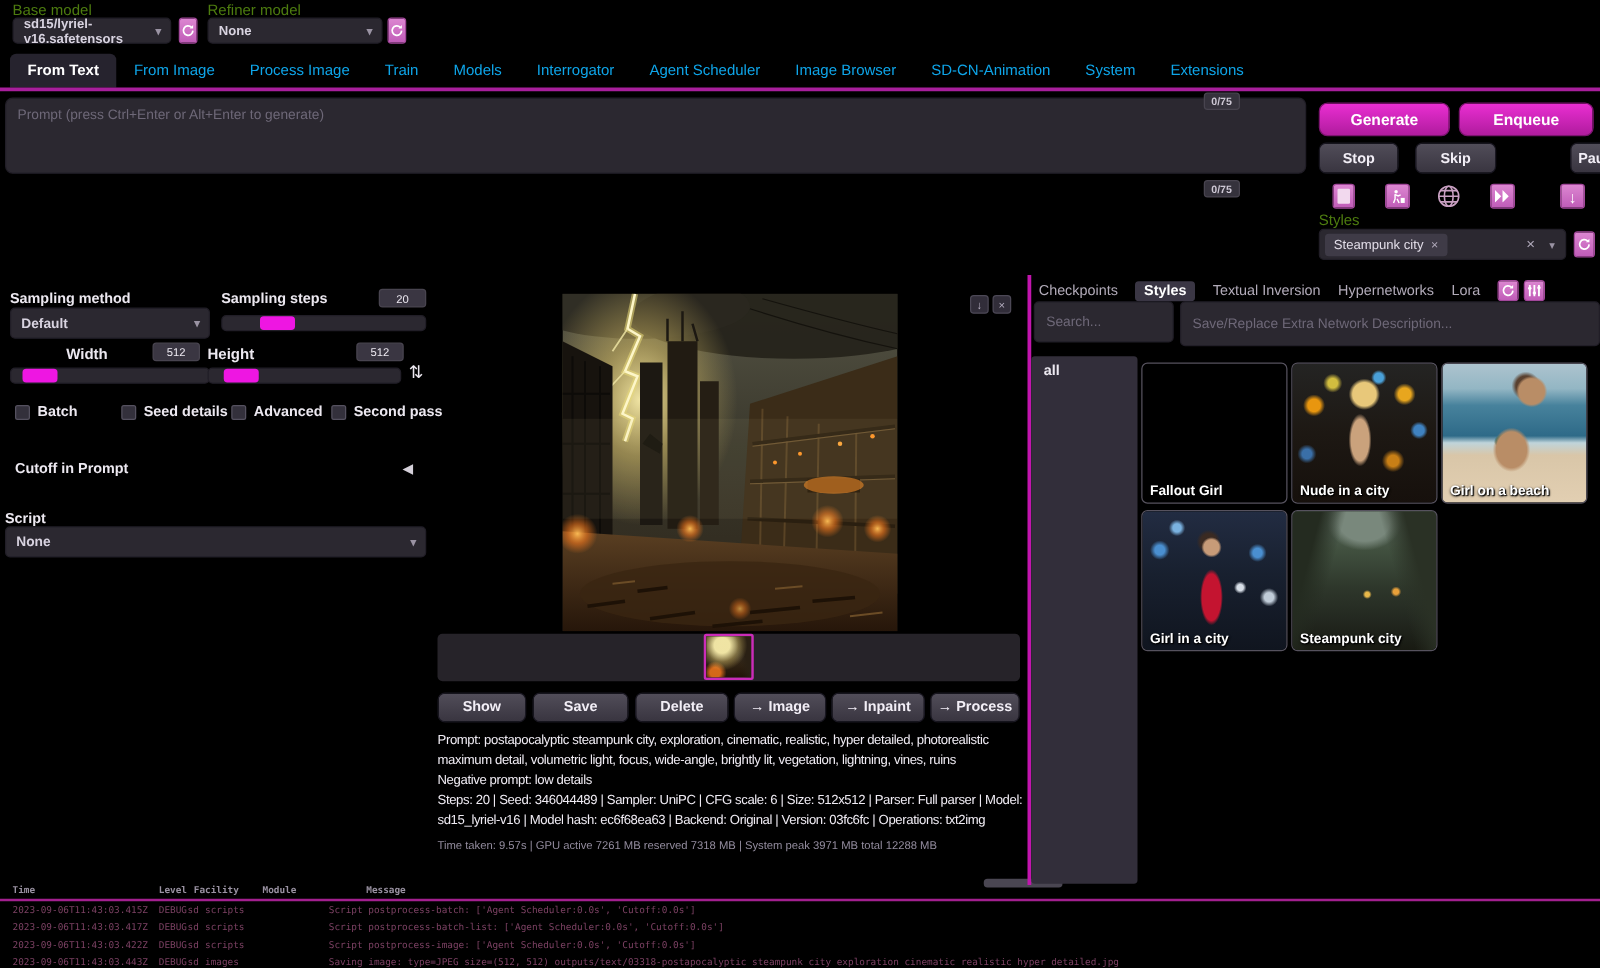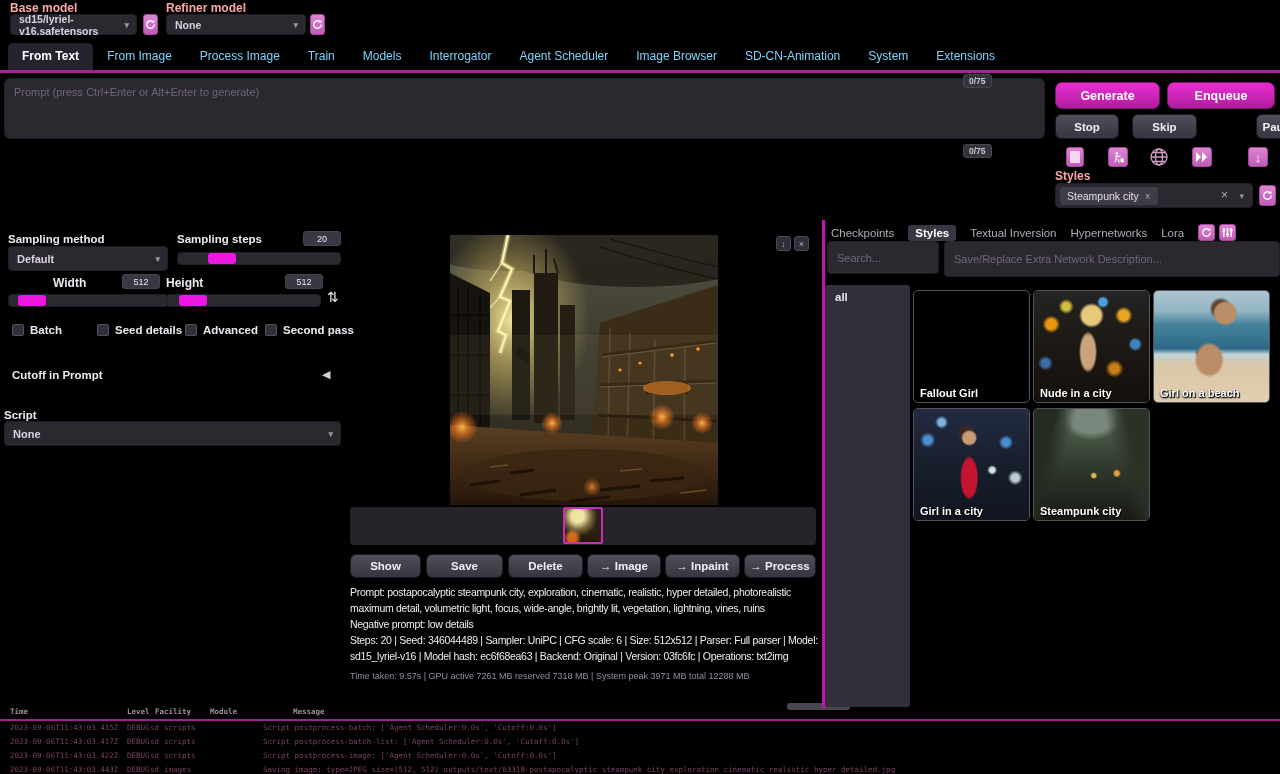--- a/index.html
+++ b/index.html
@@ -1,21 +1,21 @@
 <!DOCTYPE html>
 <html><head>
 <meta charset="utf-8">
 <style>
   * { margin:0; padding:0; box-sizing:border-box; }
   html,body { background:#000; width:1280px; height:774px; overflow:hidden;
               font-family:"Liberation Sans", sans-serif; }
   #app { position:relative; width:1280px; height:774px; background:#000; }
 
   .abs { position:absolute; }
-  .lbl { position:absolute; font-size:12px; font-weight:700; color:#fca5a5; }
+  .lbl { position:absolute; font-size:12px; font-weight:400; color:#4d7c0f; }
   .lbl-sm { position:absolute; font-size:11.5px; font-weight:700; color:#ece8f0; }
 
   
   .select { position:absolute; background:#2b2830; border:1px solid #211e27; border-radius:4px;
             display:flex; align-items:center; padding:0 18px 0 8px; color:#d8d3e0;
             font-size:11px; font-weight:600; cursor:pointer; }
   .select .caret { position:absolute; right:7px; top:50%; transform:translateY(-52%);
                    color:#9a93a3; font-size:9px; }
   .tbox { position:absolute; background:#2b2830; border:1px solid #211e27; border-radius:6px;
           color:#d8d3e0; font-family:"Liberation Sans",sans-serif; font-size:11px;
@@ -46,21 +46,21 @@
 
   
   .check { position:absolute; display:flex; align-items:center; gap:6px; cursor:pointer; }
   .check .box { width:12px; height:12px; background:#33303b; border:1px solid #55515f;
                 border-radius:2px; }
   .check .ctext { font-size:11.5px; font-weight:700; color:#ece8f0; }
 
   
   #tabbar { position:absolute; left:0; top:44; top:44px; width:1280px; height:26px;
             display:flex; align-items:flex-end; padding-left:8px; }
-  .tab { font-size:12px; color:#7dd3fc; padding:6px 14px 7px 14px; cursor:pointer;
+  .tab { font-size:12px; color:#0ea5e9; padding:6px 14px 7px 14px; cursor:pointer;
          white-space:nowrap; }
   .tab.active { background:#26232e; color:#fff; border-radius:5px 5px 0 0; font-weight:600; }
   #tab-underline { position:absolute; left:0; top:70px; width:1280px; height:3px; }
 
   
   .ntab { font-size:11.5px; color:#b2abb9; cursor:pointer; white-space:nowrap; }
   .ntab.active { background:#3a3644; color:#fff; padding:2px 7px; border-radius:3px;
                  font-weight:700; }
   .card { position:absolute; width:117px; height:113px; border-radius:5px;
           border:1px solid #56525e; overflow:hidden; cursor:pointer; }

